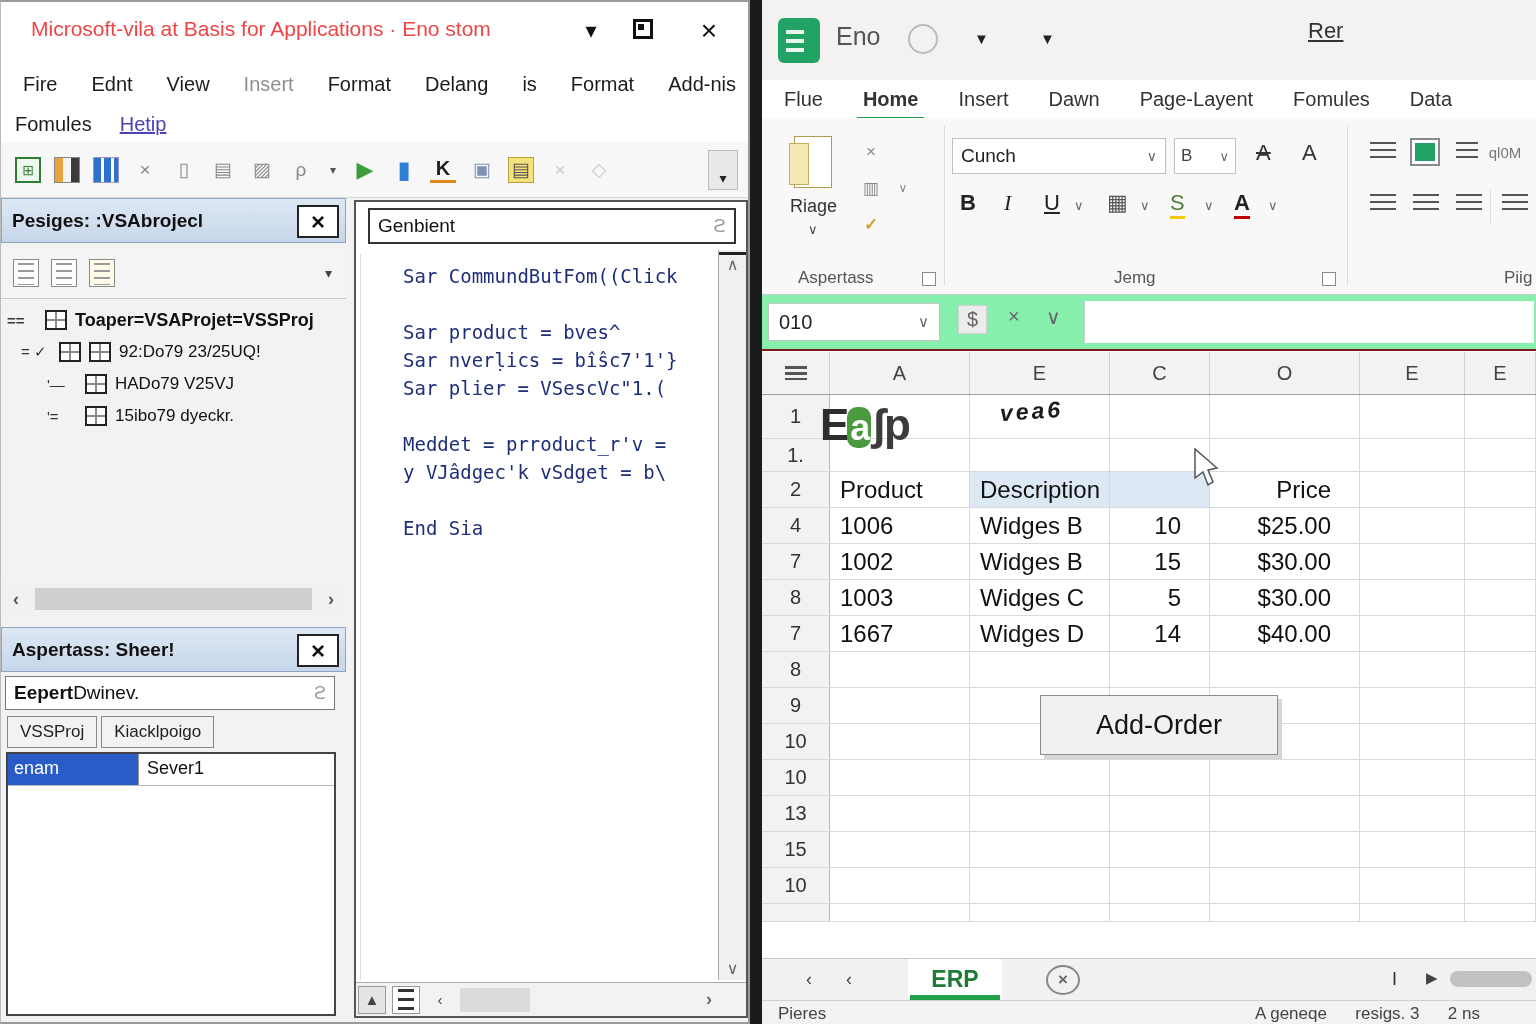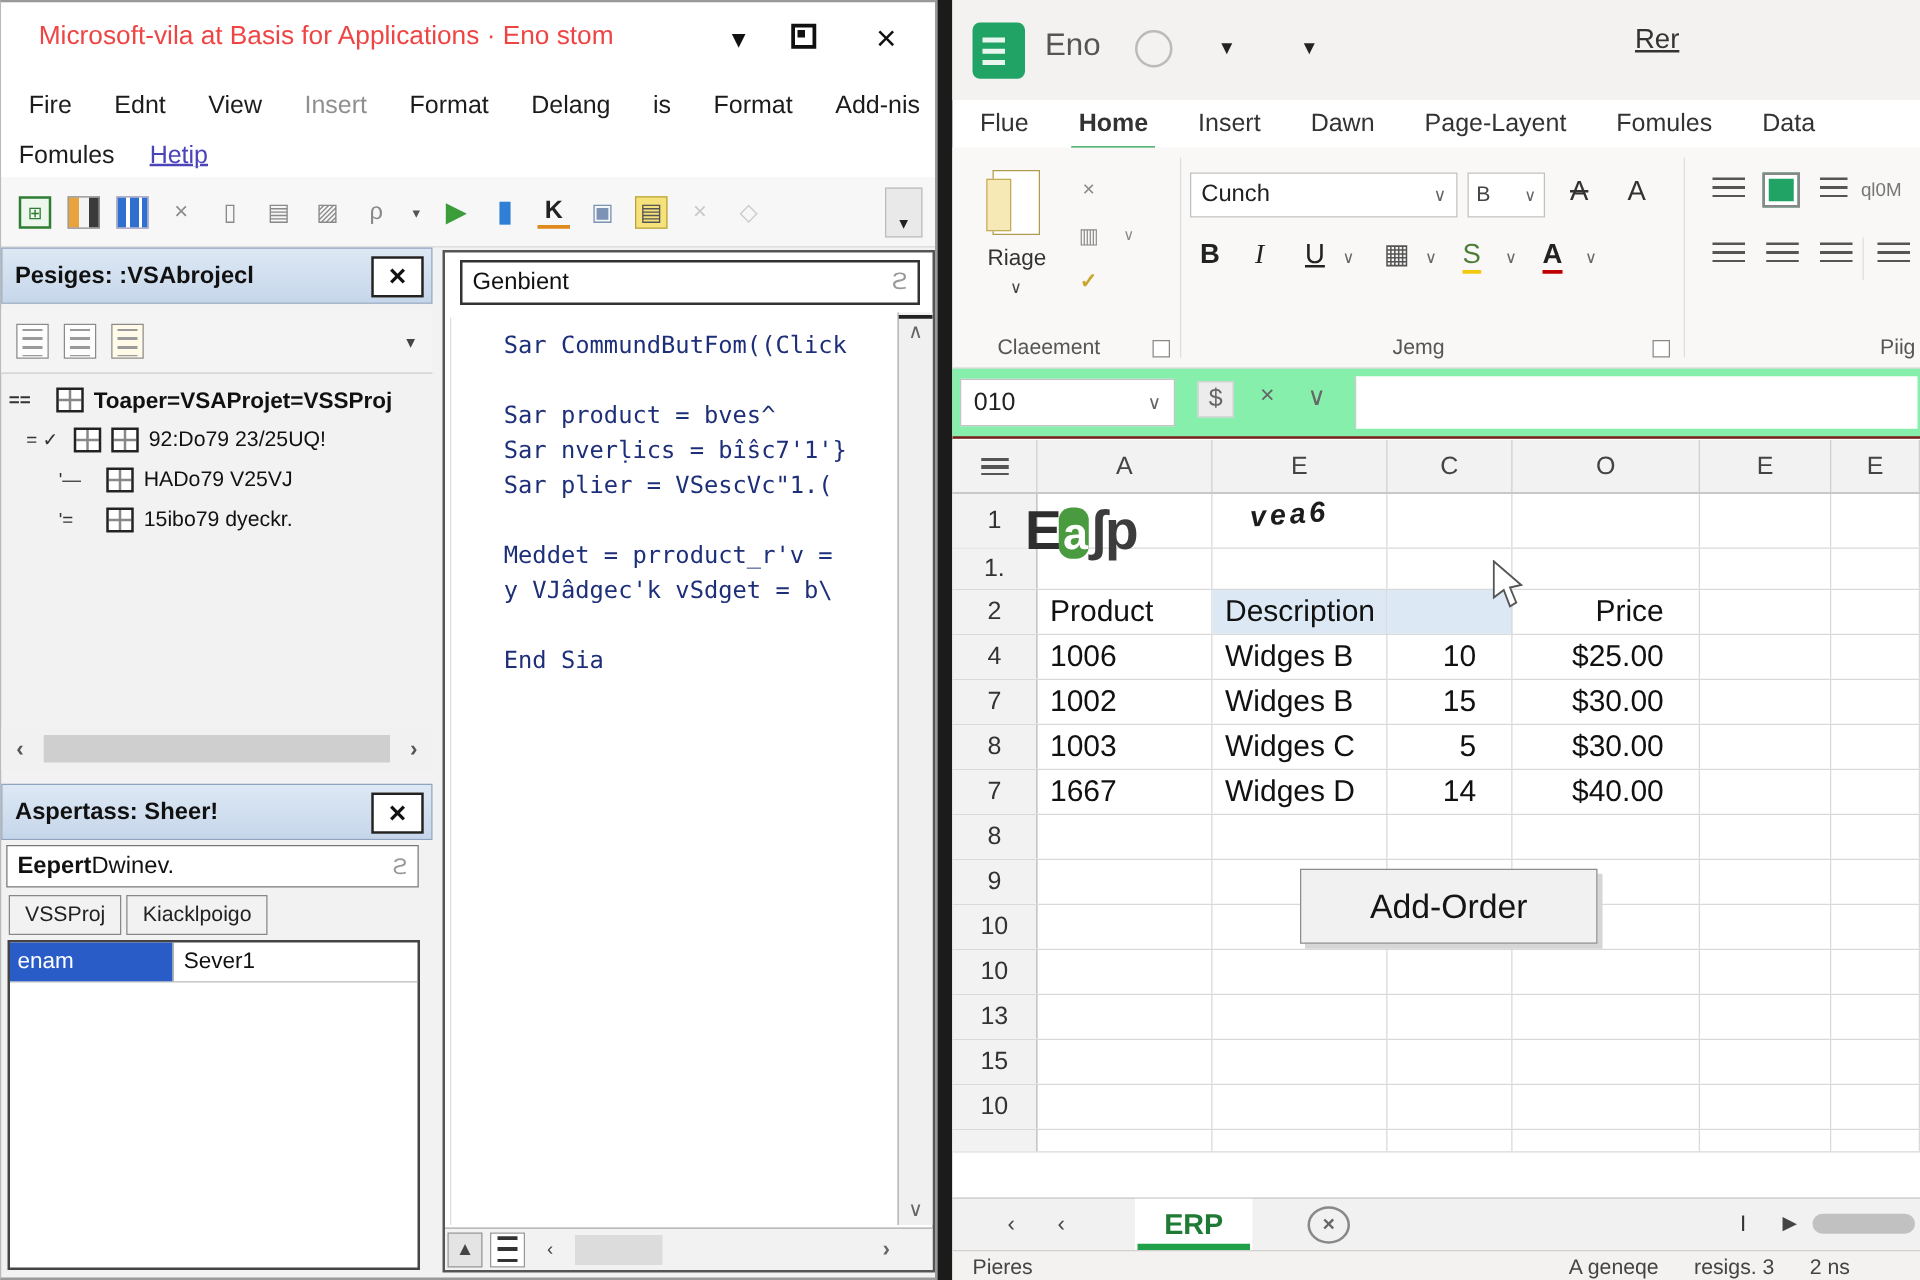--- a/index.html
+++ b/index.html
@@ -349,21 +349,21 @@
 
     <div class="ribbon">
 
       <div class="paste-ic"></div>
       <div class="paste-lbl">Riage</div>
       <div class="paste-car">∨</div>
       <div class="small-ic" style="left:96px; top:22px;">×</div>
       <div class="small-ic" style="left:96px; top:58px;">▥</div>
       <div class="small-ic" style="left:128px; top:58px; font-size:12px;">∨</div>
       <div class="small-ic fp" style="left:96px; top:94px;">✓</div>
-      <div class="rgroup-label" style="left:36px;">Claeement</div>
+      <div class="rgroup-label" style="left:36px;">Aspertass</div>
       <div class="launcher" style="left:160px;"></div>
       <div class="gsep" style="left:182px;"></div>
 
       <div class="font-box">
         <span>Cunch</span>
         <span class="c">∨</span>
       </div>
       <div class="size-box">
         <span>B</span>
         <span class="c" style="margin-left:auto; font-size:13px; color:#666;">∨</span>

